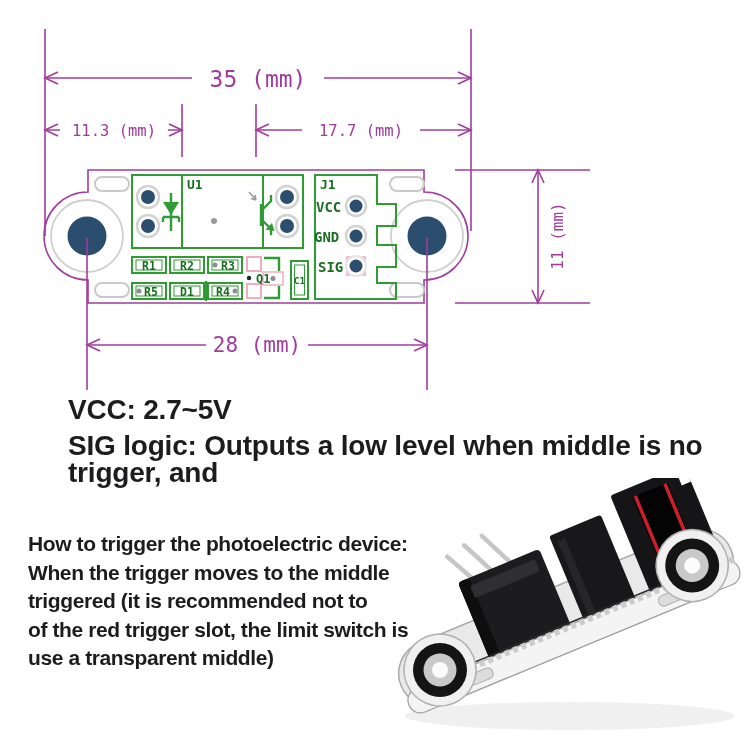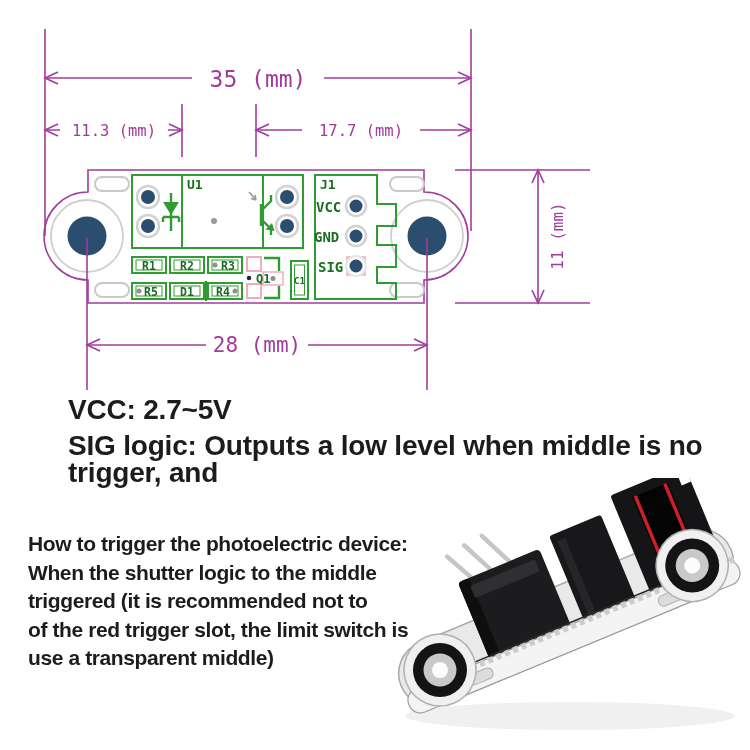--- a/index.html
+++ b/index.html
@@ -183,21 +183,21 @@
     <text class="dimtext" x="557" y="242" font-size="16" text-anchor="middle" transform="rotate(-90 557 236)">11 (mm)</text>
   </svg>
 
   <div class="specs">
     <div class="vcc">VCC: 2.7~5V</div>
     <div>SIG logic: Outputs a low level when middle is no trigger, and</div>
   </div>
 
   <div class="instructions">
     <div>How to trigger the photoelectric device:</div>
-    <div>When the shutter logic to the middle</div>
+    <div>When the trigger moves to the middle</div>
     <div>triggered (it is recommended not to</div>
     <div>of the red trigger slot, the limit switch is</div>
     <div>use a transparent middle)</div>
   </div>
 
   <svg id="photo" width="365" height="272" viewBox="0 0 365 272">
     <ellipse cx="185" cy="238" rx="165" ry="14" fill="#000000" opacity="0.06"></ellipse>
     <g transform="translate(55,192) rotate(-22.5)">
 
       <rect x="-42" y="-33" width="357" height="66" rx="33" fill="#e9e9e9" stroke="#a8a8a8" stroke-width="1.5"></rect>

